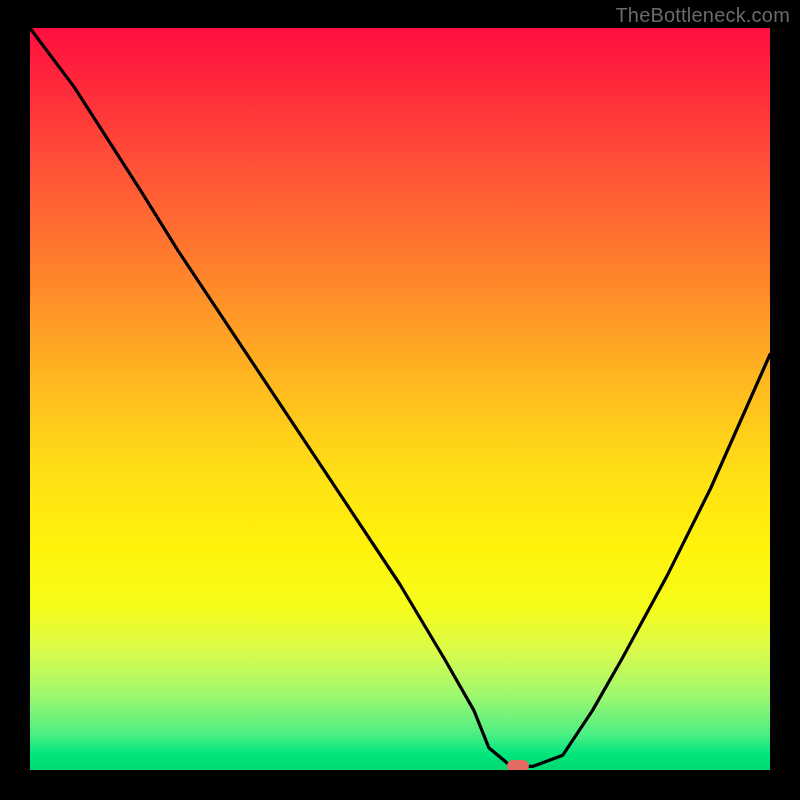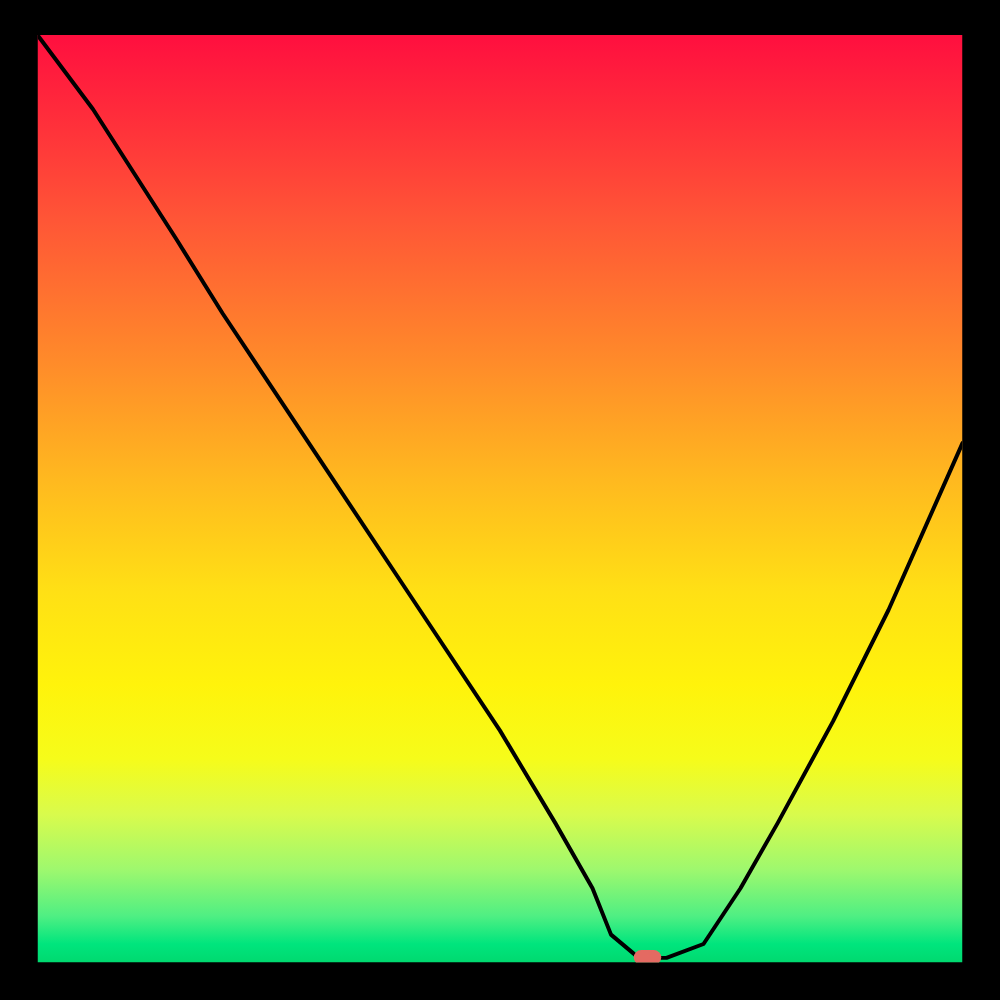--- a/index.html
+++ b/index.html
@@ -69,20 +69,21 @@
     background: #e46a62;
     transform: translate(-50%, -50%);
     z-index: 3;
   }
 </style>
 </head>
 <body>
 
 <div class="frame">
 
+  <div class="watermark">TheBottleneck.com</div>
 
   <div class="plot-area">
     <div class="gradient-bg"></div>
 
     <svg class="curve-svg" viewBox="0 0 740 742" preserveAspectRatio="none">
       <path id="curve-path" fill="none" stroke="#000" stroke-width="3.2" stroke-linecap="round" stroke-linejoin="round" d="M 0.0 0.0 Q 22.2 29.7 44.4 59.4 Q 77.7 111.3 111.0 163.2 Q 129.5 192.9 148.0 222.6 Q 185.0 278.3 222.0 333.9 Q 259.0 389.5 296.0 445.2 Q 333.0 500.9 370.0 556.5 Q 392.2 593.6 414.4 630.7 Q 429.2 656.7 444.0 682.6 Q 451.4 701.2 458.8 719.7 Q 469.9 729.0 481.0 738.3 Q 492.1 738.3 503.2 738.3 Q 518.0 732.7 532.8 727.2 Q 547.6 704.9 562.4 682.6 Q 577.2 656.7 592.0 630.7 Q 614.2 589.9 636.4 549.1 Q 658.6 504.5 680.8 460.0 Q 710.4 393.3 740.0 326.5"></path>
     </svg>
 
     <div id="marker" class="marker" style="left: 488.4px; top: 738.29px; background: rgb(228, 106, 98);"></div>
   </div>

